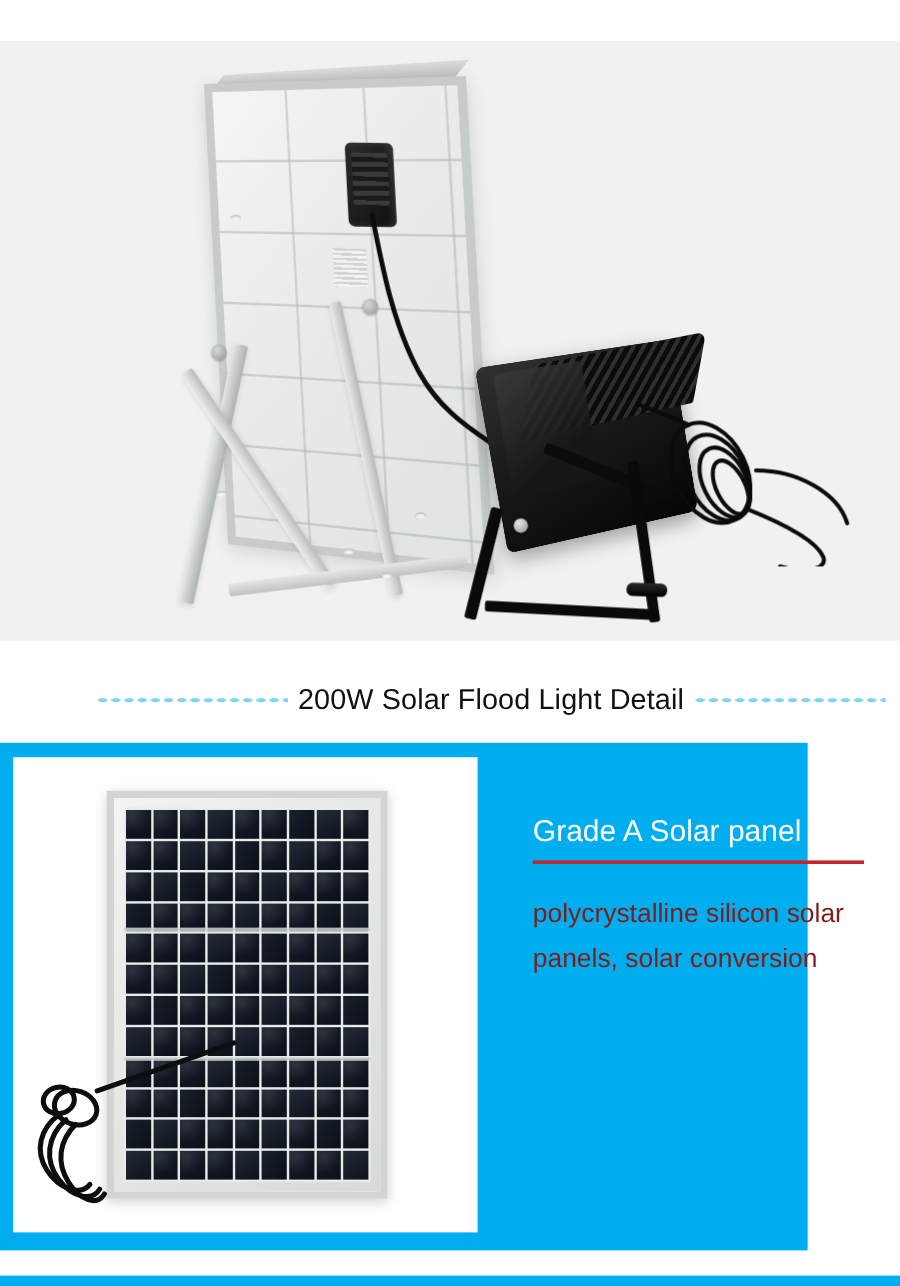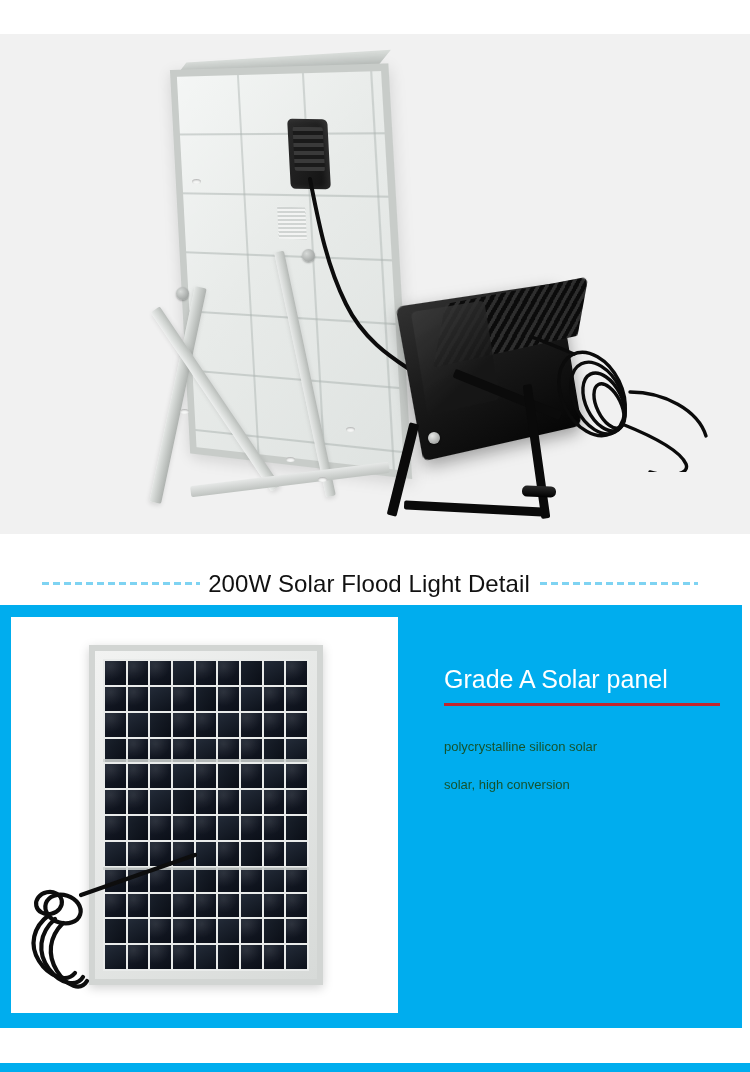--- a/index.html
+++ b/index.html
@@ -125,36 +125,36 @@
     transform:rotate(2deg);
   }
 
   
   .title-band{
     position:absolute;left:0;top:534px;width:750px;height:99px;
     background:#ffffff;
   }
   .title-row{
     position:absolute;left:0;top:0;width:738px;height:99px;
-    display:flex;align-items:center;justify-content:center;gap:8px;
+    display:flex;align-items:center;justify-content:flex-end;gap:8px;
   }
   .dot-run{
     height:5px;flex:0 0 auto;
     background-image:radial-gradient(#7ed3f2 48%, transparent 50%);
     background-size:11px 5px;background-repeat:repeat-x;
   }
   .dot-run.left{width:160px;}
   .dot-run.right{width:160px;}
   .band-title{
     font-size:24px;color:#111;white-space:nowrap;letter-spacing:.1px;
   }
 
   
   .blue-section{
-    position:absolute;left:0;top:605px;width:742px;height:423px;
+    position:absolute;left:0;top:619px;width:673px;height:423px;
     background:#00adee;
   }
   .panel-photo{
     position:absolute;left:11px;top:12px;width:387px;height:396px;
     background:#ffffff;overflow:hidden;
   }
   .pv-frame{
     position:absolute;left:78px;top:28px;width:234px;height:340px;
     background:linear-gradient(135deg,#f2f3f2,#d7dad8);
     border:6px solid #d2d5d3;box-sizing:border-box;
@@ -186,21 +186,21 @@
   .text-col{
     position:absolute;left:444px;top:60px;width:290px;
   }
   .grade-title{
     font-size:25px;color:#ffffff;white-space:nowrap;line-height:1.15;
   }
   .red-rule{
     width:276px;height:3px;background:#c1272d;margin-top:9px;
   }
   .grade-body{
-    margin-top:22px;font-size:13px;color:#14532d;line-height:38px;
+    margin-top:22px;font-size:22px;color:#7f1d1d;line-height:38px;
   }
   .grade-body div{white-space:nowrap;}
 
   
   .bottom-gap{position:absolute;left:0;top:1056px;width:750px;height:7px;background:#ffffff;}
   .bottom-strip{position:absolute;left:0;top:1063px;width:750px;height:9px;background:#00adee;}
 </style>
 </head>
 <body>
 
@@ -393,21 +393,21 @@
           <ellipse cx="30" cy="54" rx="13" ry="11" transform="rotate(-12 30 54)"></ellipse>
         </g>
       </svg>
     </div>
 
     <div class="text-col">
       <div class="grade-title">Grade A Solar panel</div>
       <div class="red-rule"></div>
       <div class="grade-body">
         <div>polycrystalline silicon solar</div>
-        <div>solar, high conversion</div>
+        <div>panels, solar conversion</div>
       </div>
     </div>
   </div>
 
   <div class="bottom-gap"></div>
   <div class="bottom-strip"></div>
 
 </div>
 
 </body></html>

